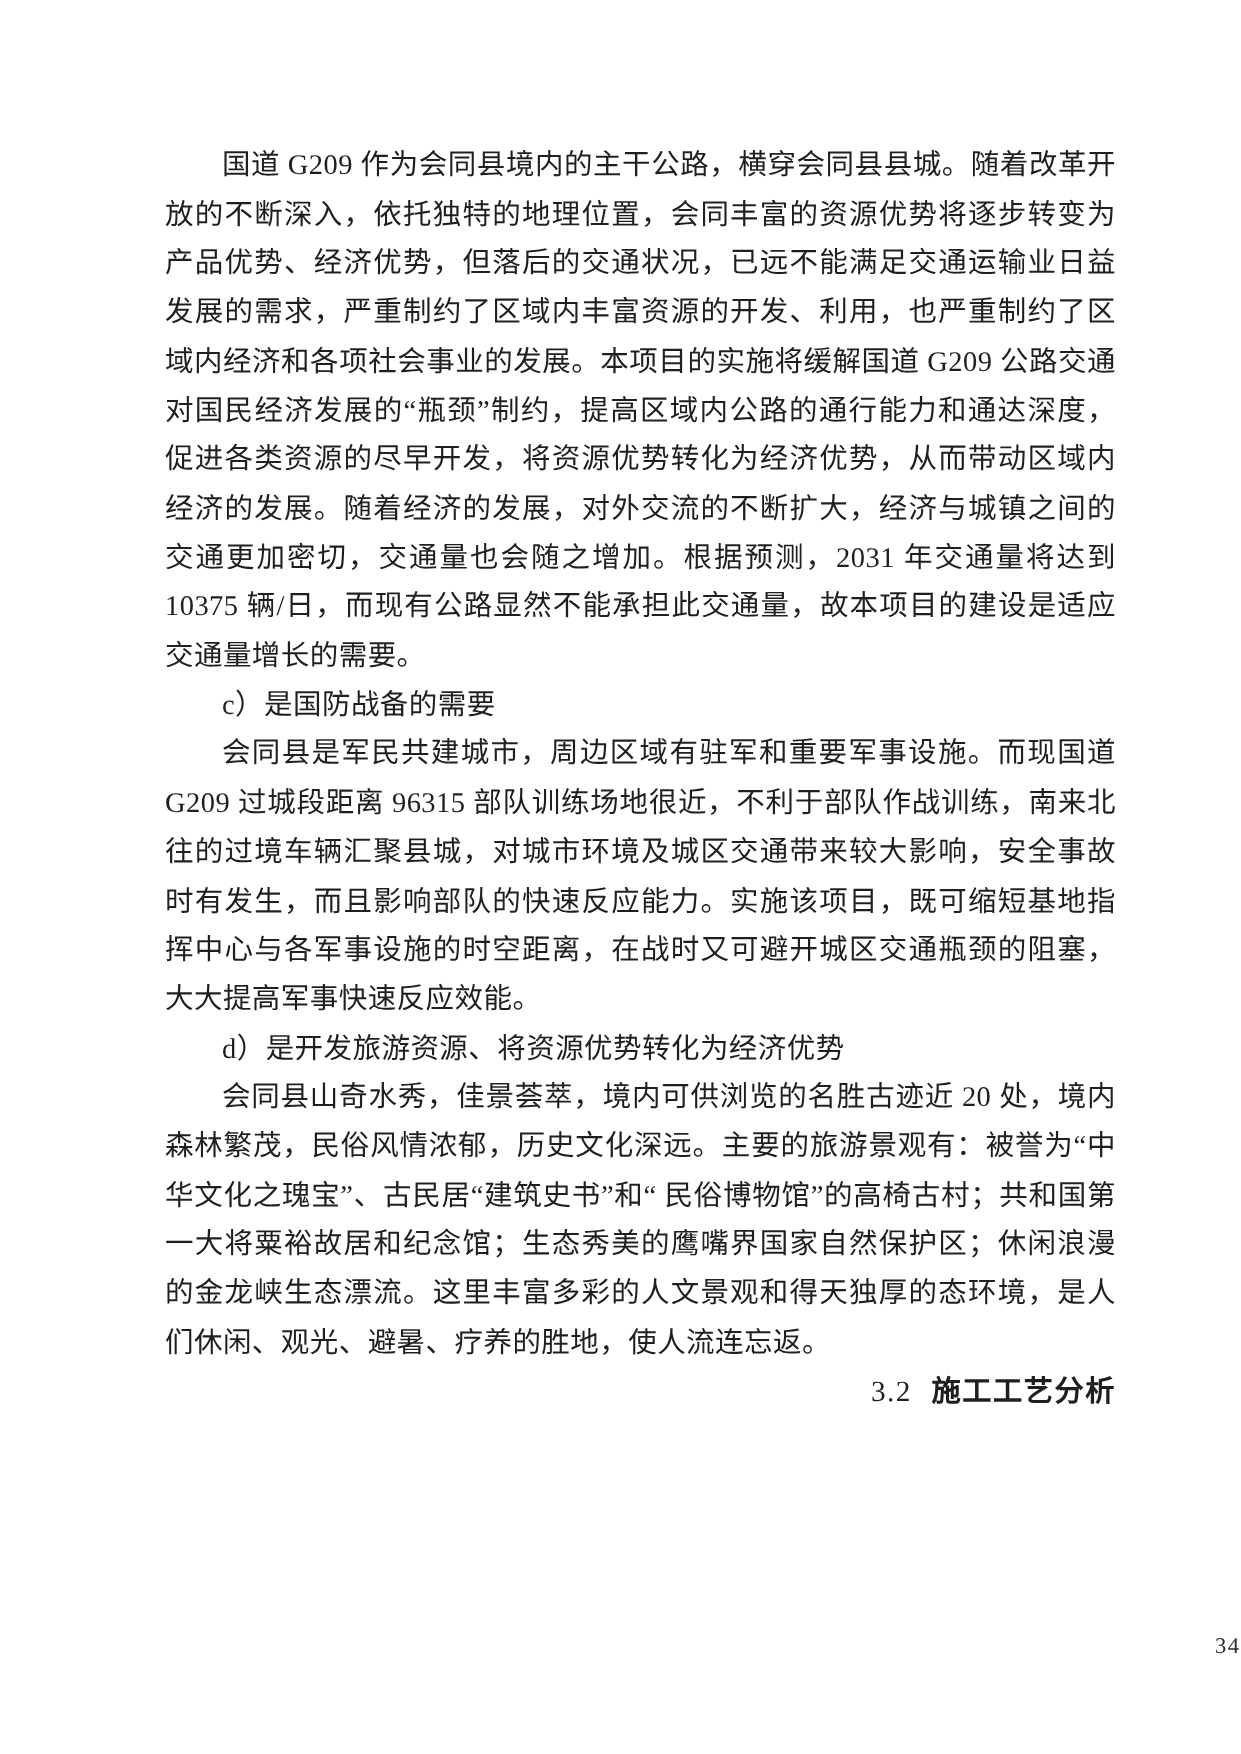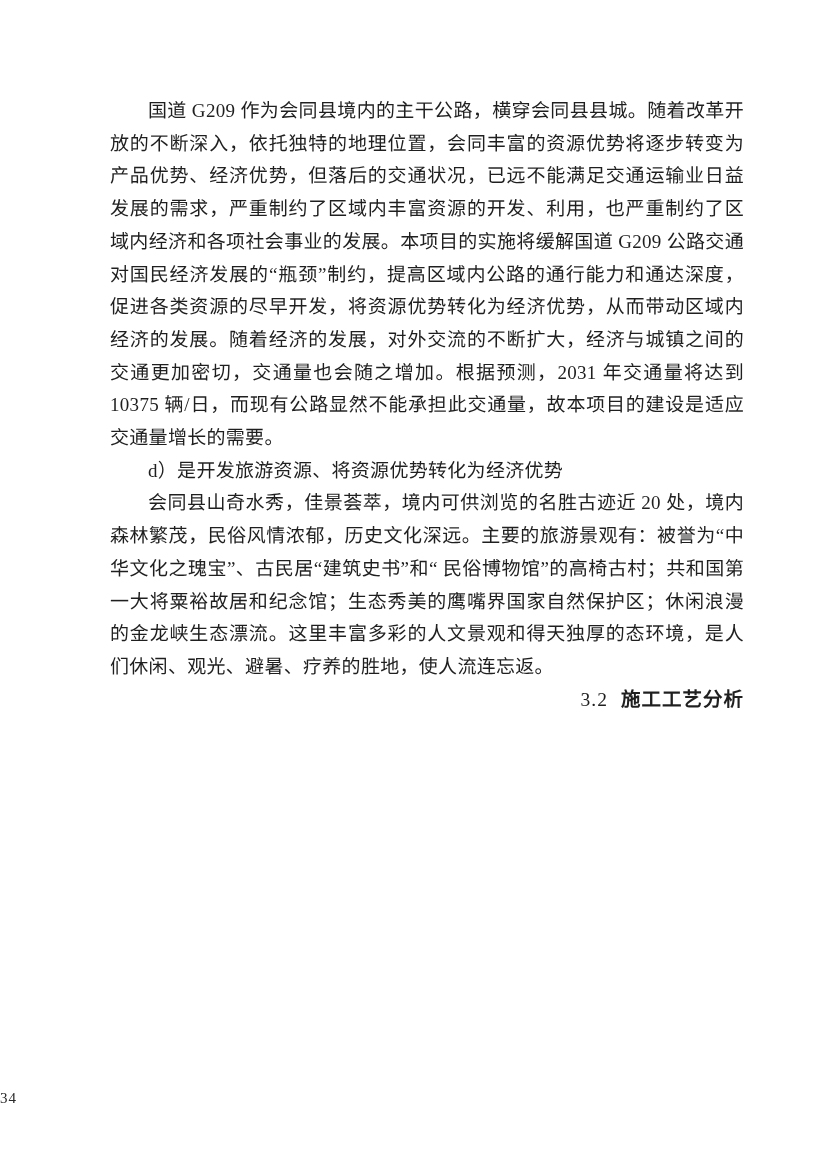--- a/index.html
+++ b/index.html
@@ -46,37 +46,39 @@
   }
   .heading-label {
     font-weight: bold;
     letter-spacing: 1px;
   }
   .footer {
     position: absolute;
     left: 0;
     right: 0;
     top: 1089px;
-    text-align: left;
+    text-align: right;
   }
   .page-number {
     font-size: 15px;
     color: #2a2a2a;
     letter-spacing: 1px;
   }
 </style>
 </head>
 <body>
 
 <div class="page">
   <div class="content">
 
     <p class="para">国道 G209 作为会同县境内的主干公路，横穿会同县县城。随着改革开放的不断深入，依托独特的地理位置，会同丰富的资源优势将逐步转变为产品优势、经济优势，但落后的交通状况，已远不能满足交通运输业日益发展的需求，严重制约了区域内丰富资源的开发、利用，也严重制约了区域内经济和各项社会事业的发展。本项目的实施将缓解国道 G209 公路交通对国民经济发展的“瓶颈”制约，提高区域内公路的通行能力和通达深度，促进各类资源的尽早开发，将资源优势转化为经济优势，从而带动区域内经济的发展。随着经济的发展，对外交流的不断扩大，经济与城镇之间的交通更加密切，交通量也会随之增加。根据预测，2031 年交通量将达到 10375 辆/日，而现有公路显然不能承担此交通量，故本项目的建设是适应交通量增长的需要。</p>
 
+    <p class="para">c）是国防战备的需要</p>
 
+    <p class="para">会同县是军民共建城市，周边区域有驻军和重要军事设施。而现国道 G209 过城段距离 96315 部队训练场地很近，不利于部队作战训练，南来北往的过境车辆汇聚县城，对城市环境及城区交通带来较大影响，安全事故时有发生，而且影响部队的快速反应能力。实施该项目，既可缩短基地指挥中心与各军事设施的时空距离，在战时又可避开城区交通瓶颈的阻塞，大大提高军事快速反应效能。</p>
 
     <p class="para">d）是开发旅游资源、将资源优势转化为经济优势</p>
 
     <p class="para">会同县山奇水秀，佳景荟萃，境内可供浏览的名胜古迹近 20 处，境内森林繁茂，民俗风情浓郁，历史文化深远。主要的旅游景观有：被誉为“中华文化之瑰宝”、古民居“建筑史书”和“ 民俗博物馆”的高椅古村；共和国第一大将粟裕故居和纪念馆；生态秀美的鹰嘴界国家自然保护区；休闲浪漫的金龙峡生态漂流。这里丰富多彩的人文景观和得天独厚的态环境，是人们休闲、观光、避暑、疗养的胜地，使人流连忘返。</p>
 
 
     <h2 class="heading">
       <span class="heading-num">3.2</span><span class="heading-label">施工工艺分析</span>
     </h2>
 

